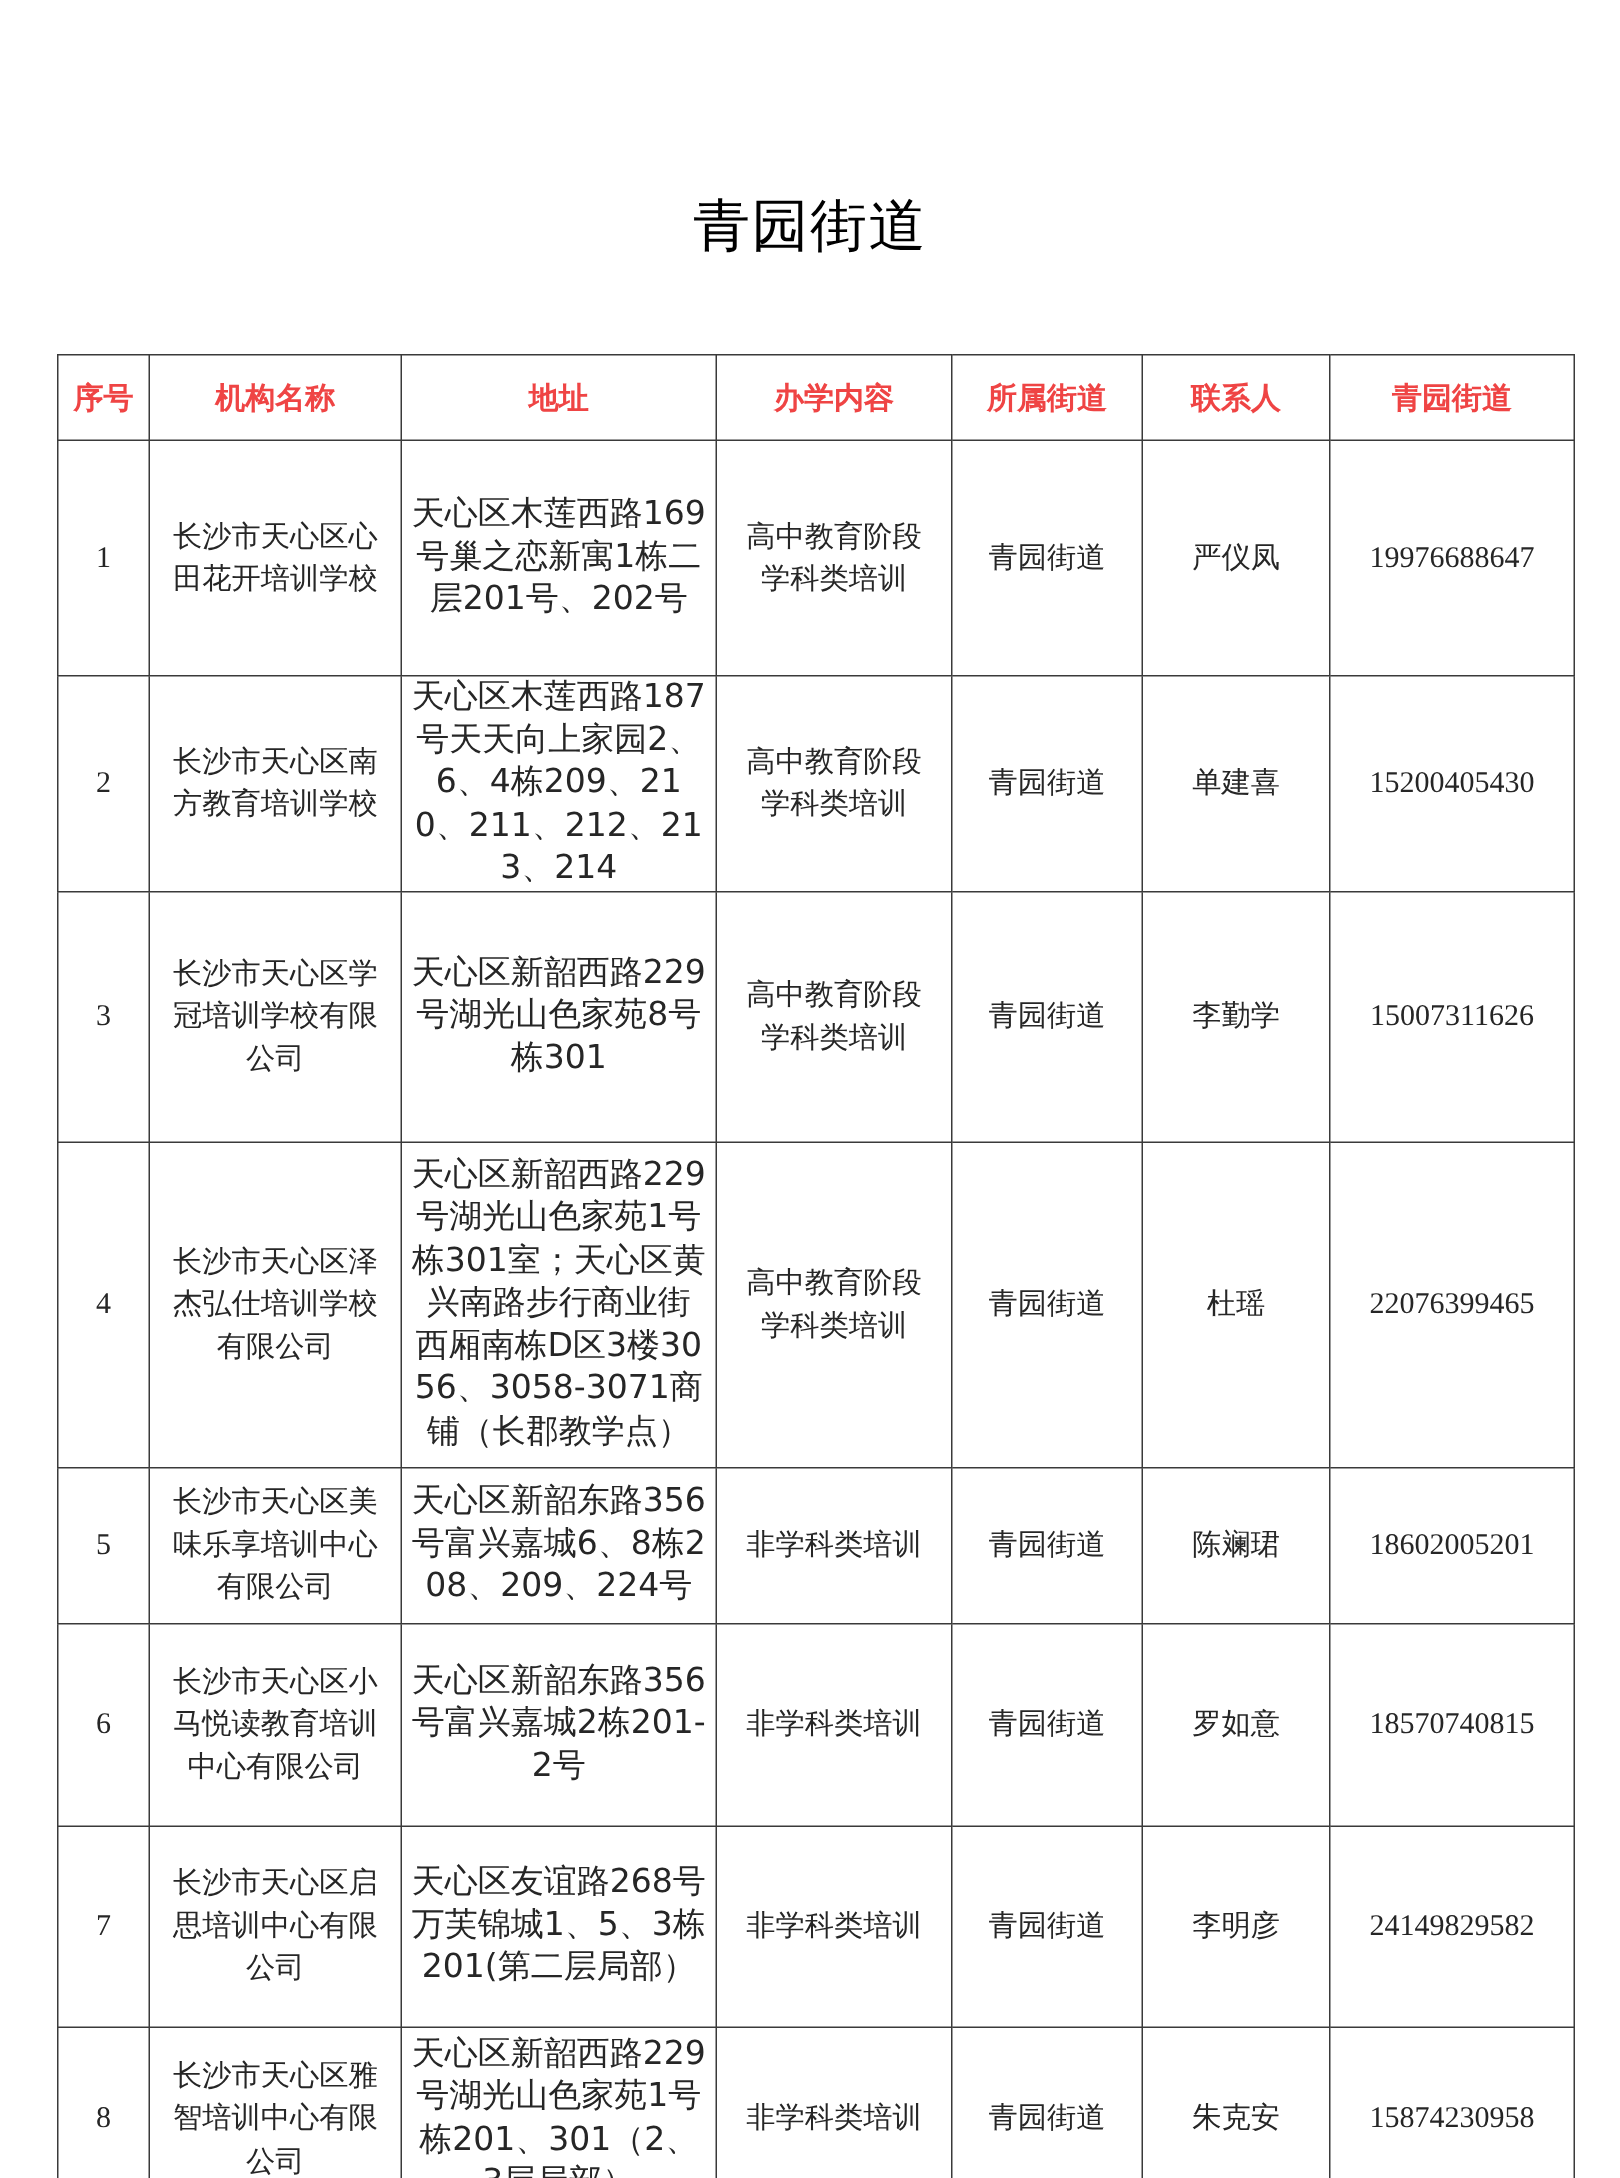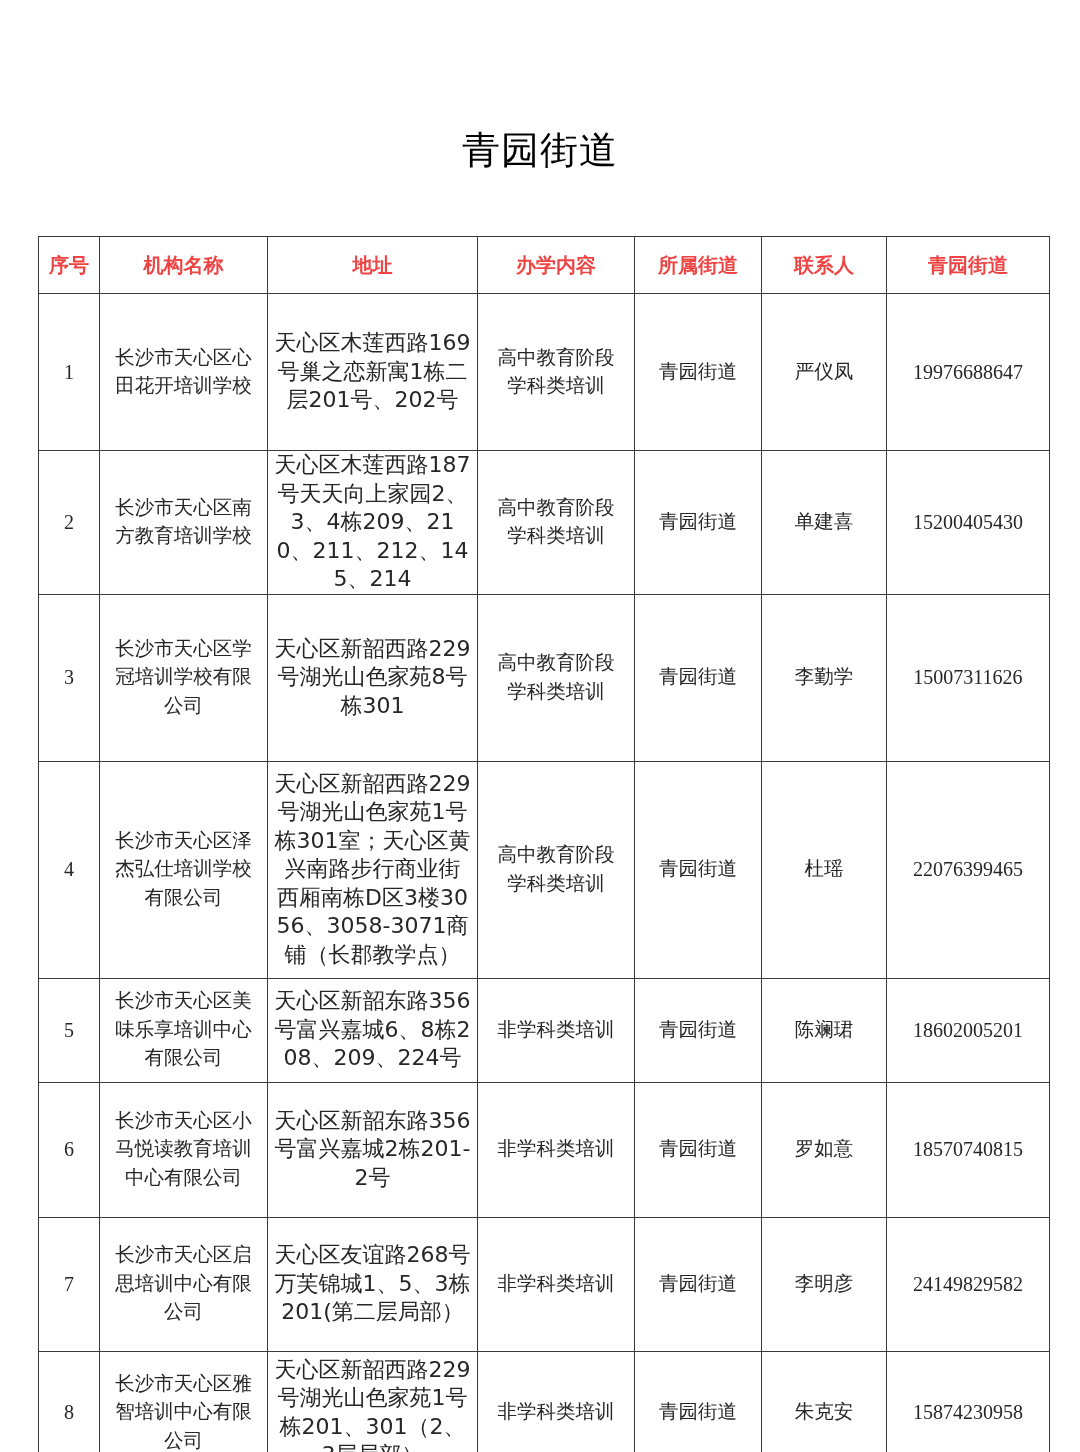--- a/index.html
+++ b/index.html
@@ -108,21 +108,21 @@
         <td class="cjk name">长沙市天心区心田花开培训学校</td>
         <td class="addr">天心区木莲西路169号巢之恋新寓1栋二层201号、202号</td>
         <td class="cjk content">高中教育阶段学科类培训</td>
         <td class="cjk">青园街道</td>
         <td class="cjk">严仪凤</td>
         <td class="num">19976688647</td>
       </tr>
       <tr style="height:114px">
         <td class="num">2</td>
         <td class="cjk name">长沙市天心区南方教育培训学校</td>
-        <td class="addr">天心区木莲西路187号天天向上家园2、3、4栋209、210、211、212、145、214</td>
+        <td class="addr">天心区木莲西路187号天天向上家园2、6、4栋209、210、211、212、213、214</td>
         <td class="cjk content">高中教育阶段学科类培训</td>
         <td class="cjk">青园街道</td>
         <td class="cjk">单建喜</td>
         <td class="num">15200405430</td>
       </tr>
       <tr style="height:167px">
         <td class="num">3</td>
         <td class="cjk name">长沙市天心区学冠培训学校有限公司</td>
         <td class="addr">天心区新韶西路229号湖光山色家苑8号栋301</td>
         <td class="cjk content">高中教育阶段学科类培训</td>

